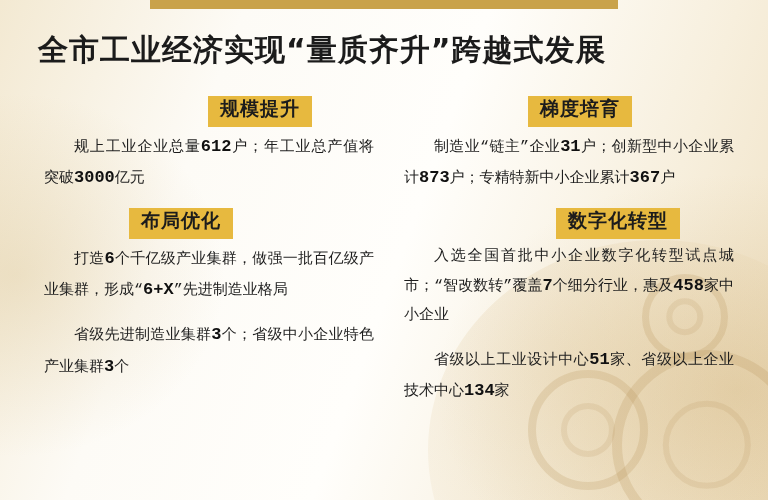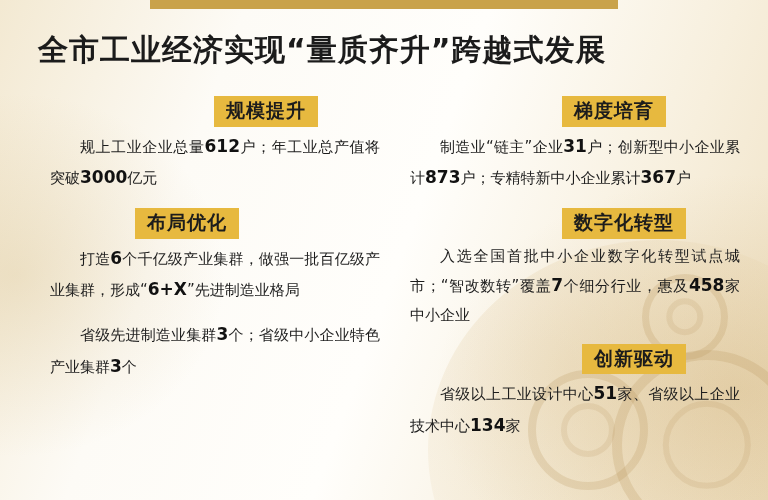--- a/index.html
+++ b/index.html
@@ -70,23 +70,24 @@
     font-weight: bold;
     letter-spacing: 1px;
     color: #1b1b1b;
     font-family: "DejaVu Sans", "Liberation Sans", sans-serif;
     white-space: nowrap;
     text-align: center;
   }
   .columns {
     position: absolute;
     top: 96px;
-    left: 6px;
+    left: 0;
     width: 684px;
     height: 400px;
+    font-family: Liberation Mono, monospace;
   }
   .col {
     position: absolute;
     top: 0;
     width: 330px;
   }
   .col-left { left: 44px; }
   .col-right { left: 404px; }
 
   .block { margin-bottom: 14px; }
@@ -113,21 +114,21 @@
   .hl {
     font-weight: bold;
     font-size: 17px;
     color: #111;
   }
 
   
   .lb1 .block-head { margin-left: 108px; }
   .lb2 .block-head { margin-left: 108px; }
   .lb3 .block-head { margin-left: 108px; }
-  .rb1 .block-head { margin-left: 96px; }
+  .rb1 .block-head { margin-left: 68px; }
   .rb2 .block-head { margin-left: 96px; }
   .rb3 .block-head { margin-left: 116px; }
 </style>
 </head>
 <body>
 
 <div class="poster">
 
   <div class="swoosh"></div>
   <div class="gear gear-a"></div>
@@ -172,22 +173,19 @@
       </div>
 
       <div class="block rb2">
         <div class="head-left">
           <span class="block-head" style="background: rgb(231, 185, 63);">数字化转型</span>
         </div>
         <div class="block-body"><span>入选全国首批中小企业数字化转型试点城市；“智改数转”覆盖</span><span class="hl">7</span><span>个细分行业，惠及</span><span class="hl">458</span><span>家中小企业</span></div>
       </div>
 
       <div class="block rb3">
-        <div class="head-left">
-          <span class="block-head" style="background: rgb(231, 185, 63);">创新驱动</span>
-        </div>
         <div class="block-body"><span>省级以上工业设计中心</span><span class="hl">51</span><span>家、省级以上企业技术中心</span><span class="hl">134</span><span>家</span></div>
       </div>
 
     </div>
 
   </div>
 </div>
 
 </body></html>

